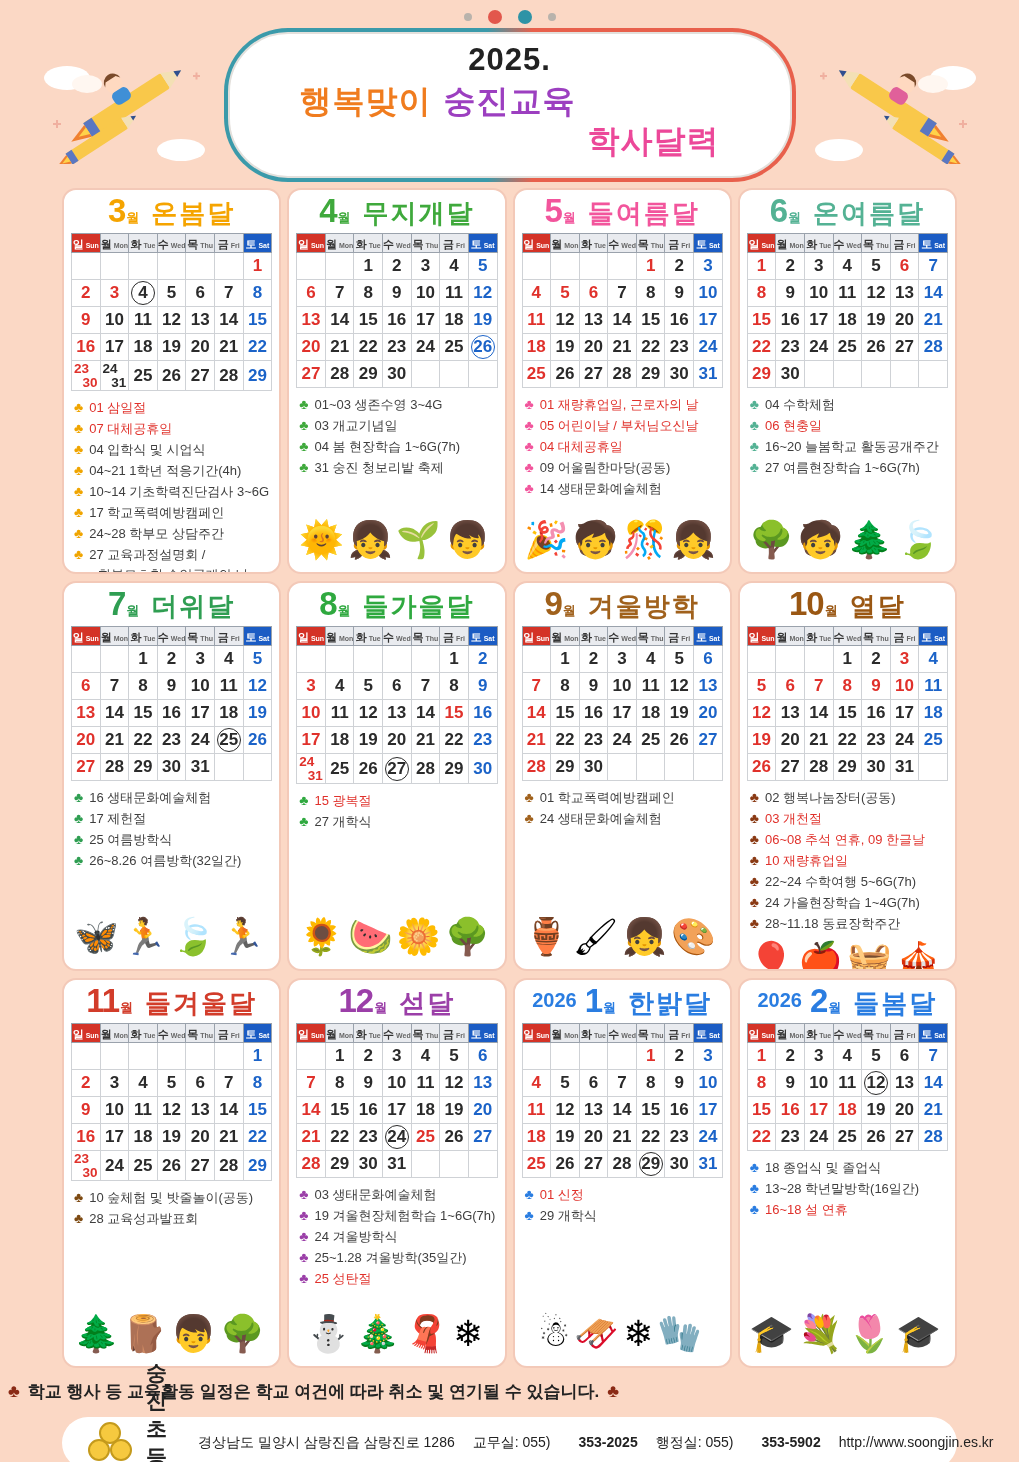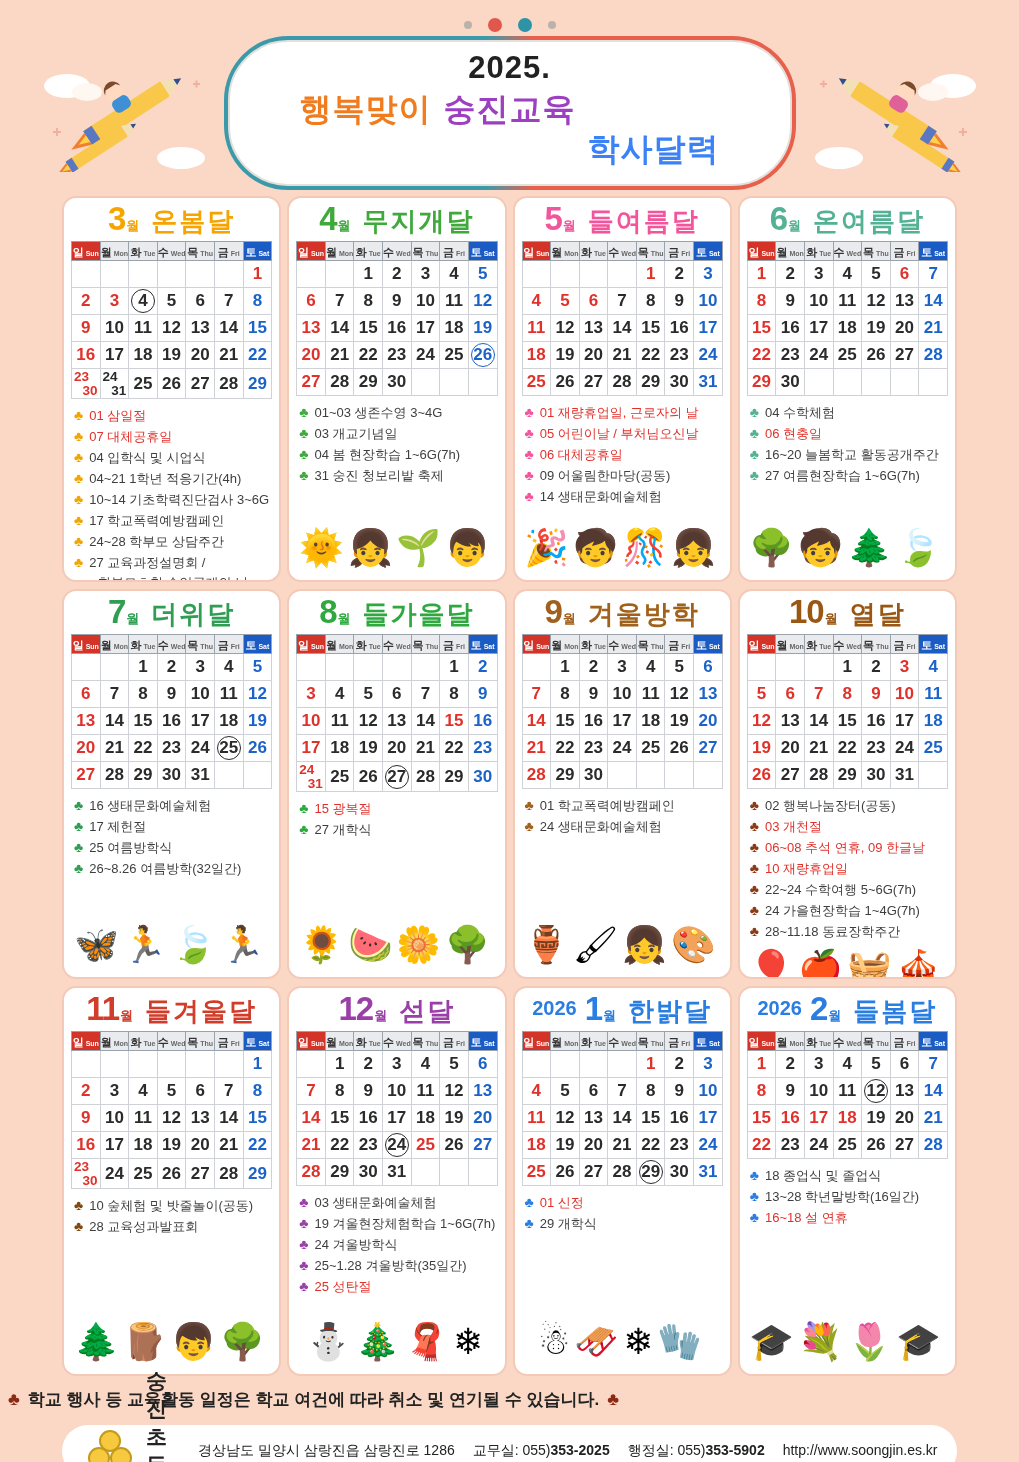--- a/index.html
+++ b/index.html
@@ -1,20 +1,20 @@
 <!DOCTYPE html>
 <html><head>
 <meta charset="utf-8">
 <style>
   * { margin:0; padding:0; box-sizing:border-box; }
   body { font-family:"Liberation Sans","DejaVu Sans",sans-serif; }
   .page { width:1019px; height:1462px; background:#fbd8c5; overflow:hidden; position:relative; }
 
   
-  .header { padding-top:16px; }
+  .header { padding-top:8px; }
   .dots { display:flex; justify-content:center; align-items:center; gap:16px; height:18px; }
   .dot { border-radius:50%; }
   .dot.sm { width:8px; height:8px; background:#b9b3ac; }
   .dot.red { width:14px; height:14px; background:#e2574c; }
   .dot.teal { width:14px; height:14px; background:#2e93a6; }
   .header-row { display:flex; justify-content:center; align-items:center; gap:6px; margin-top:2px; }
   .deco { width:185px; height:118px; flex:none; }
   .deco.right { transform:scaleX(-1); }
   .pill-border { background:linear-gradient(90deg,#3b9aaa 0%,#3b9aaa 46%,#e8604c 54%,#e8604c 100%);
                  border-radius:64px; padding:4px; flex:none; }
@@ -60,21 +60,21 @@
   .notice { text-align:left; margin-top:12px; font-size:17px; font-weight:bold; color:#222; }
   .notice .n-clover { color:#8a2a15; margin:0 8px; font-size:18px; }
   .school-bar { background:#fff; border-radius:28px; height:52px; margin:14px 62px 0; display:flex;
                 align-items:center; padding:0 26px; gap:14px; }
   .logo { position:relative; width:44px; height:42px; flex:none; }
   .logo i { position:absolute; width:22px; height:22px; border-radius:50%; background:#f6c93f;
             border:2px solid #c49a1c; }
   .logo i:nth-child(1){ left:11px; top:0; } .logo i:nth-child(2){ left:0; top:17px; } .logo i:nth-child(3){ left:22px; top:17px; }
   .school-name { font-size:21px; font-weight:800; color:#222; letter-spacing:1px; }
   .contact { font-size:14px; color:#222; display:flex; gap:18px; margin-left:16px; white-space:nowrap; align-items:baseline; }
-  .contact b { font-weight:800; }
+  .contact b { font-weight:800;padding-left:28px; }
   .phone-group { display:flex; }
 </style>
 </head>
 <body>
 
 <div class="page">
 
   <header class="header">
     <div class="dots">
       <span class="dot sm"></span>
@@ -108,21 +108,21 @@
         </g>
         <path d="M20 78 h8 M24 74 v8 M160 30 h7 M163.5 26.5 v7" stroke="#f0b0a0" stroke-width="2"></path>
       </svg>
 
       <div class="pill-border">
         <div class="pill">
           <div class="pill-l1">2025.</div>
           <div class="pill-l2">
               <span style="color: rgb(240, 124, 30);">행복맞이</span>
               <span style="color: rgb(156, 63, 192);">숭진교육</span>
-              <span style="color: #3b82f6; margin-top: 40px;">학사달력</span>
+              <span style="color: #ec4899; margin-top: 40px;">학사달력</span>
             </div>
         </div>
       </div>
 
       <svg class="deco right" viewBox="0 0 185 118">
         <ellipse cx="34" cy="32" rx="23" ry="12" fill="#ffffff"></ellipse>
         <ellipse cx="54" cy="38" rx="15" ry="9" fill="#fff7f1"></ellipse>
         <ellipse cx="148" cy="104" rx="24" ry="11" fill="#ffffff"></ellipse>
         <g transform="rotate(-33 95 60)">
           <rect x="48" y="50" width="92" height="18" rx="2" fill="#f9c84a"></rect>
@@ -419,21 +419,21 @@
           <li class="ev">
             <span class="clover" style="color: rgb(242, 85, 156);">♣</span>
             <span class="ev-t hol">01 재량휴업일, 근로자의 날</span>
           </li>
           <li class="ev">
             <span class="clover" style="color: rgb(242, 85, 156);">♣</span>
             <span class="ev-t hol">05 어린이날 / 부처님오신날</span>
           </li>
           <li class="ev">
             <span class="clover" style="color: rgb(242, 85, 156);">♣</span>
-            <span class="ev-t hol">06 대체공휴일</span>
+            <span class="ev-t hol">04 대체공휴일</span>
           </li>
           <li class="ev">
             <span class="clover" style="color: rgb(242, 85, 156);">♣</span>
             <span class="ev-t">09 어울림한마당(공동)</span>
           </li>
           <li class="ev">
             <span class="clover" style="color: rgb(242, 85, 156);">♣</span>
             <span class="ev-t">14 생태문화예술체험</span>
           </li>
         </ul>

